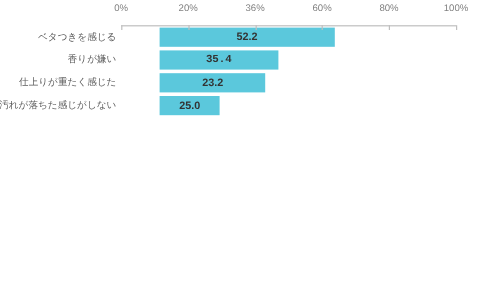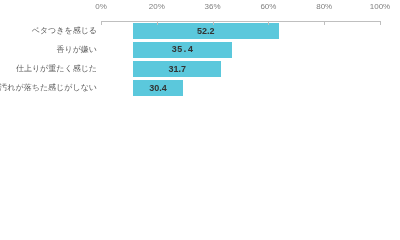--- a/index.html
+++ b/index.html
@@ -130,28 +130,28 @@
         <div class="cat-label" style="color: rgb(90, 90, 90);">香りが嫌い</div>
         <div class="bar-track">
           <div class="bar" style="width: 98.766px; background: rgb(91, 200, 220);"></div>
           <div class="bar-value" style="left: 49.383px; color: rgb(51, 51, 51); font-family: Liberation Mono, monospace;">35.4</div>
         </div>
       </div>
       <div class="row">
         <div class="cat-label" style="color: rgb(90, 90, 90);">仕上りが重たく感じた</div>
         <div class="bar-track">
           <div class="bar" style="width: 88.443px; background: rgb(91, 200, 220);"></div>
-          <div class="bar-value" style="left: 44.2215px; color: rgb(51, 51, 51);">31.7</div>
+          <div class="bar-value" style="left: 44.2215px; color: rgb(51, 51, 51);">23.2</div>
         </div>
       </div>
       <div class="row">
         <div class="cat-label" style="color: rgb(90, 90, 90);">汚れが落ちた感じがしない</div>
         <div class="bar-track">
           <div class="bar" style="width: 50.22px; background: rgb(91, 200, 220);"></div>
-          <div class="bar-value" style="left: 25.11px; color: rgb(51, 51, 51);">30.4</div>
+          <div class="bar-value" style="left: 25.11px; color: rgb(51, 51, 51);">25.0</div>
         </div>
       </div>
     </div>
 
 <div class="axis-tick-mark" style="left: 101px; background: rgb(191, 191, 191);"></div>
     <div class="axis-tick-mark" style="left: 156.8px; background: rgb(191, 191, 191);"></div>
     <div class="axis-tick-mark" style="left: 212.6px; background: rgb(191, 191, 191);"></div>
     <div class="axis-tick-mark" style="left: 268.4px; background: rgb(191, 191, 191);"></div>
     <div class="axis-tick-mark" style="left: 324.2px; background: rgb(191, 191, 191);"></div>
     <div class="axis-tick-mark" style="left: 380px; background: rgb(191, 191, 191);"></div>

